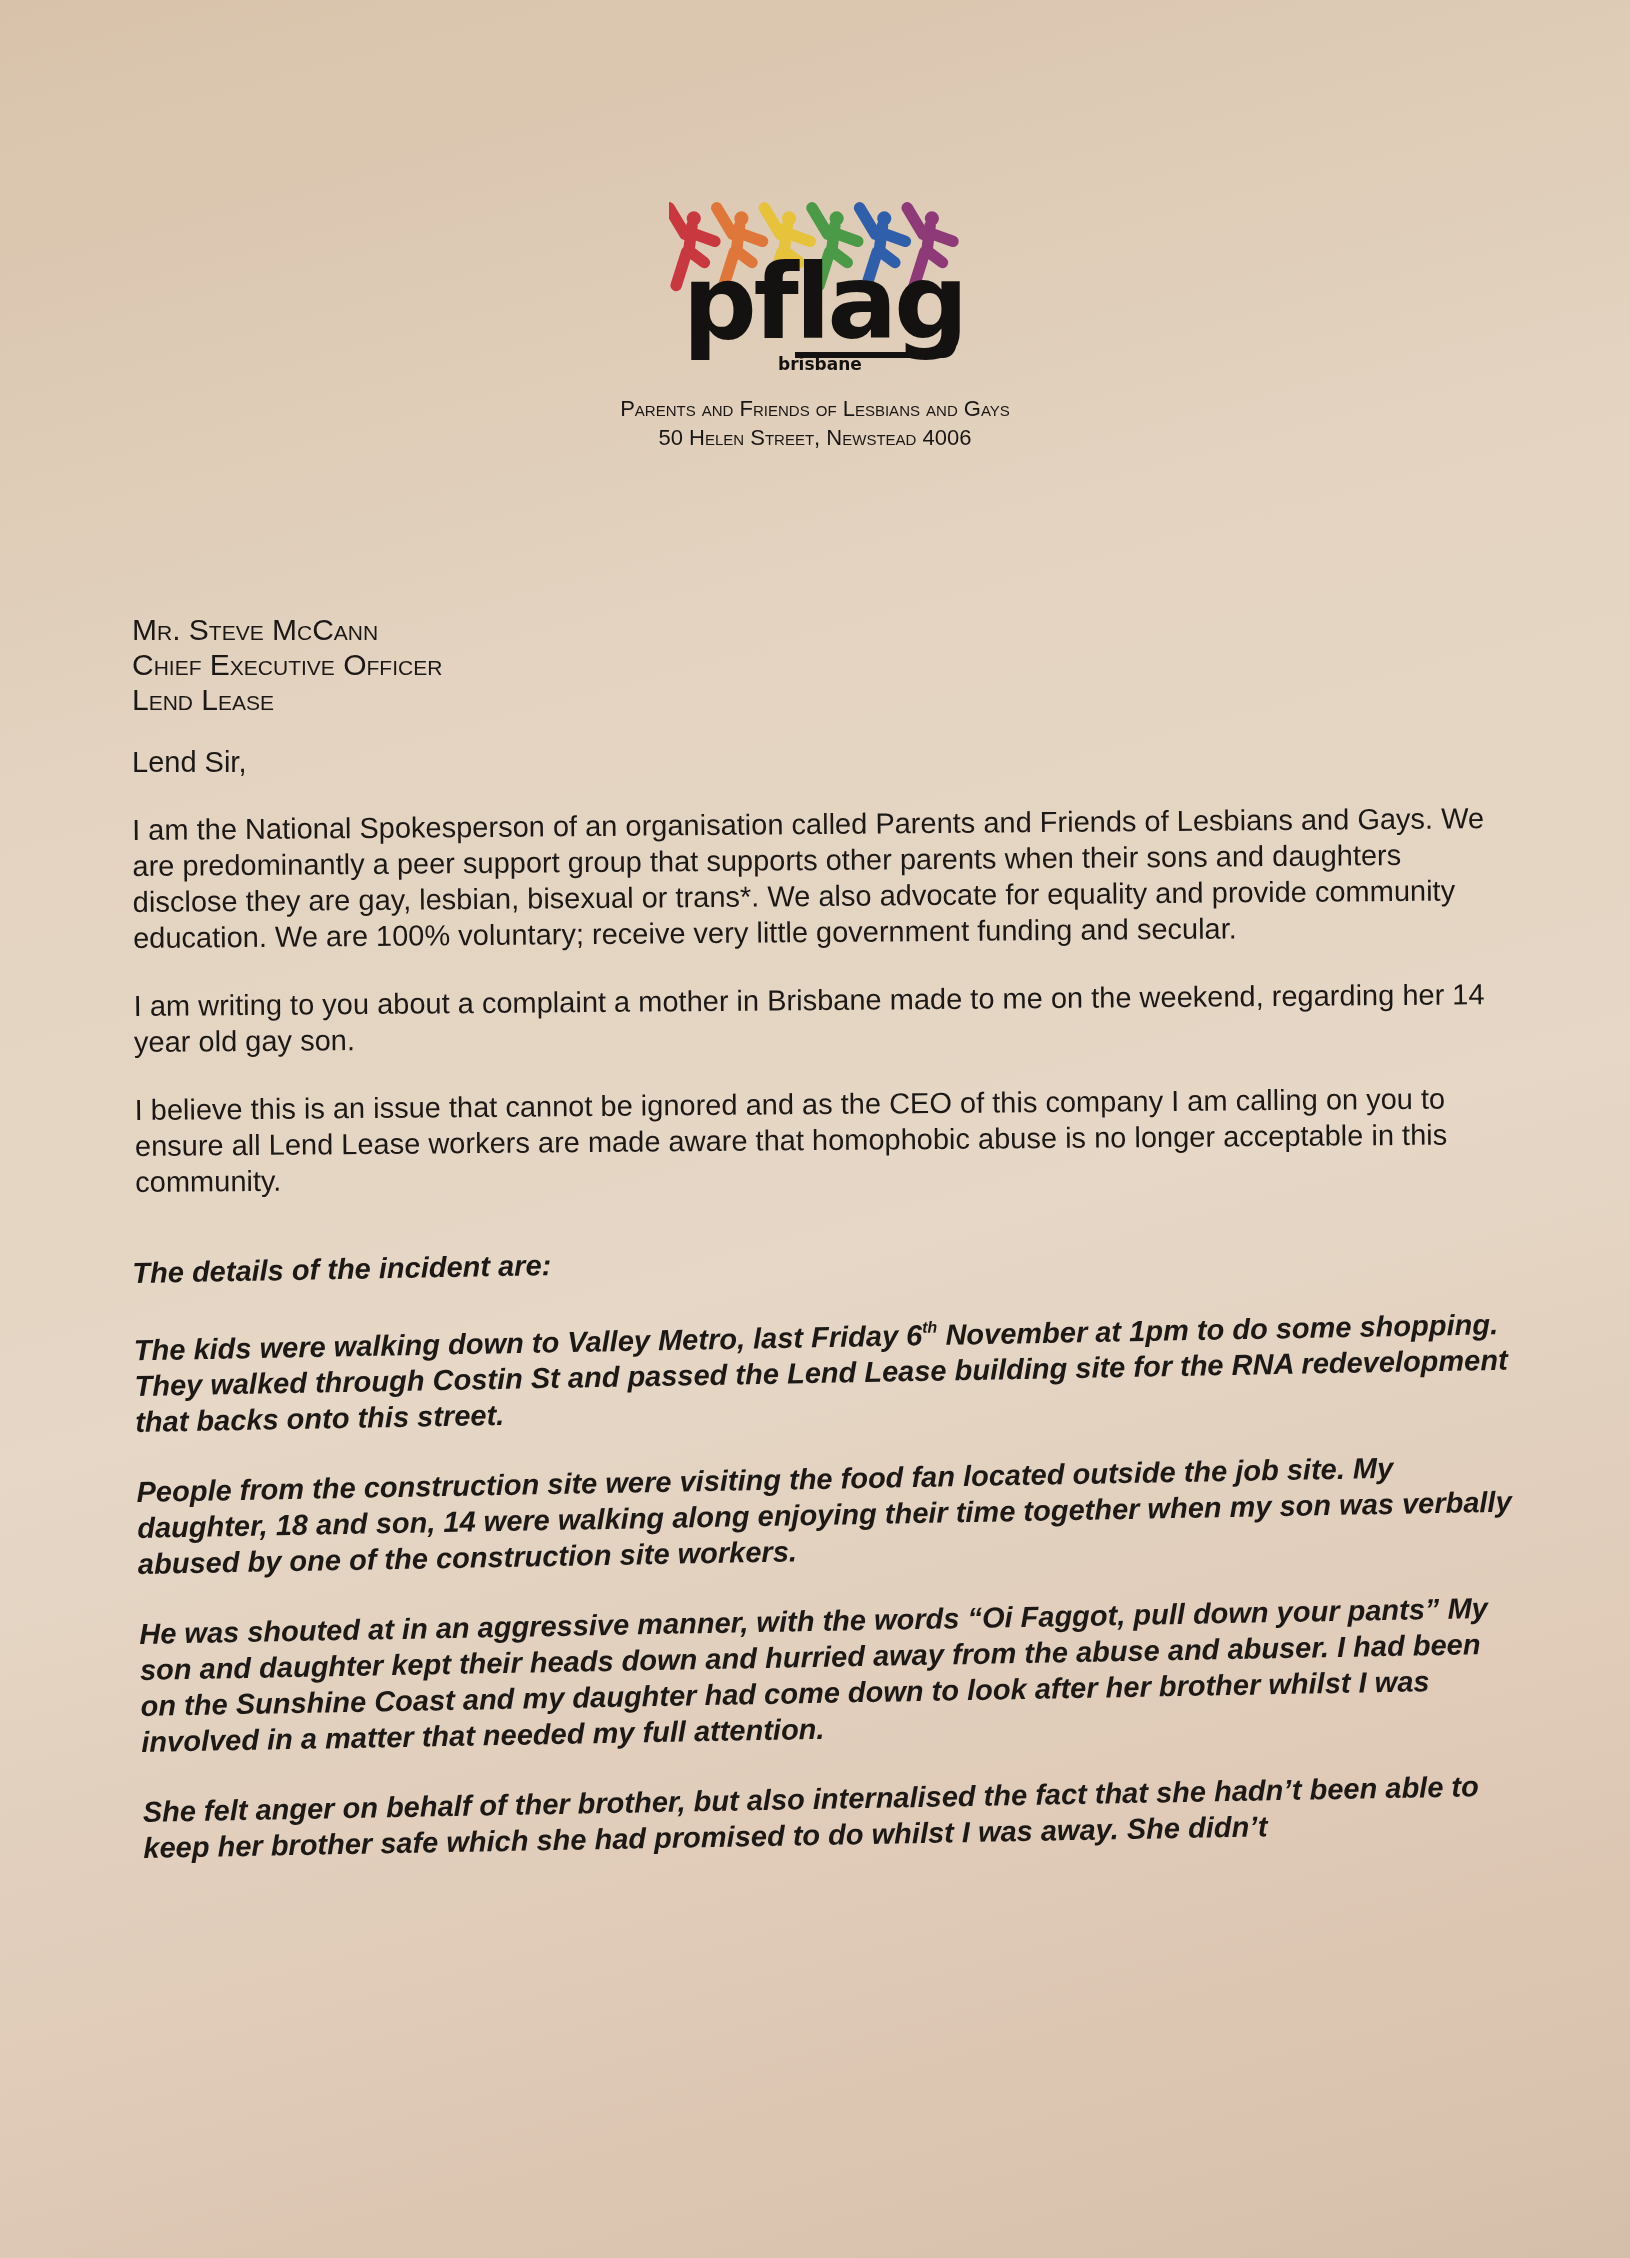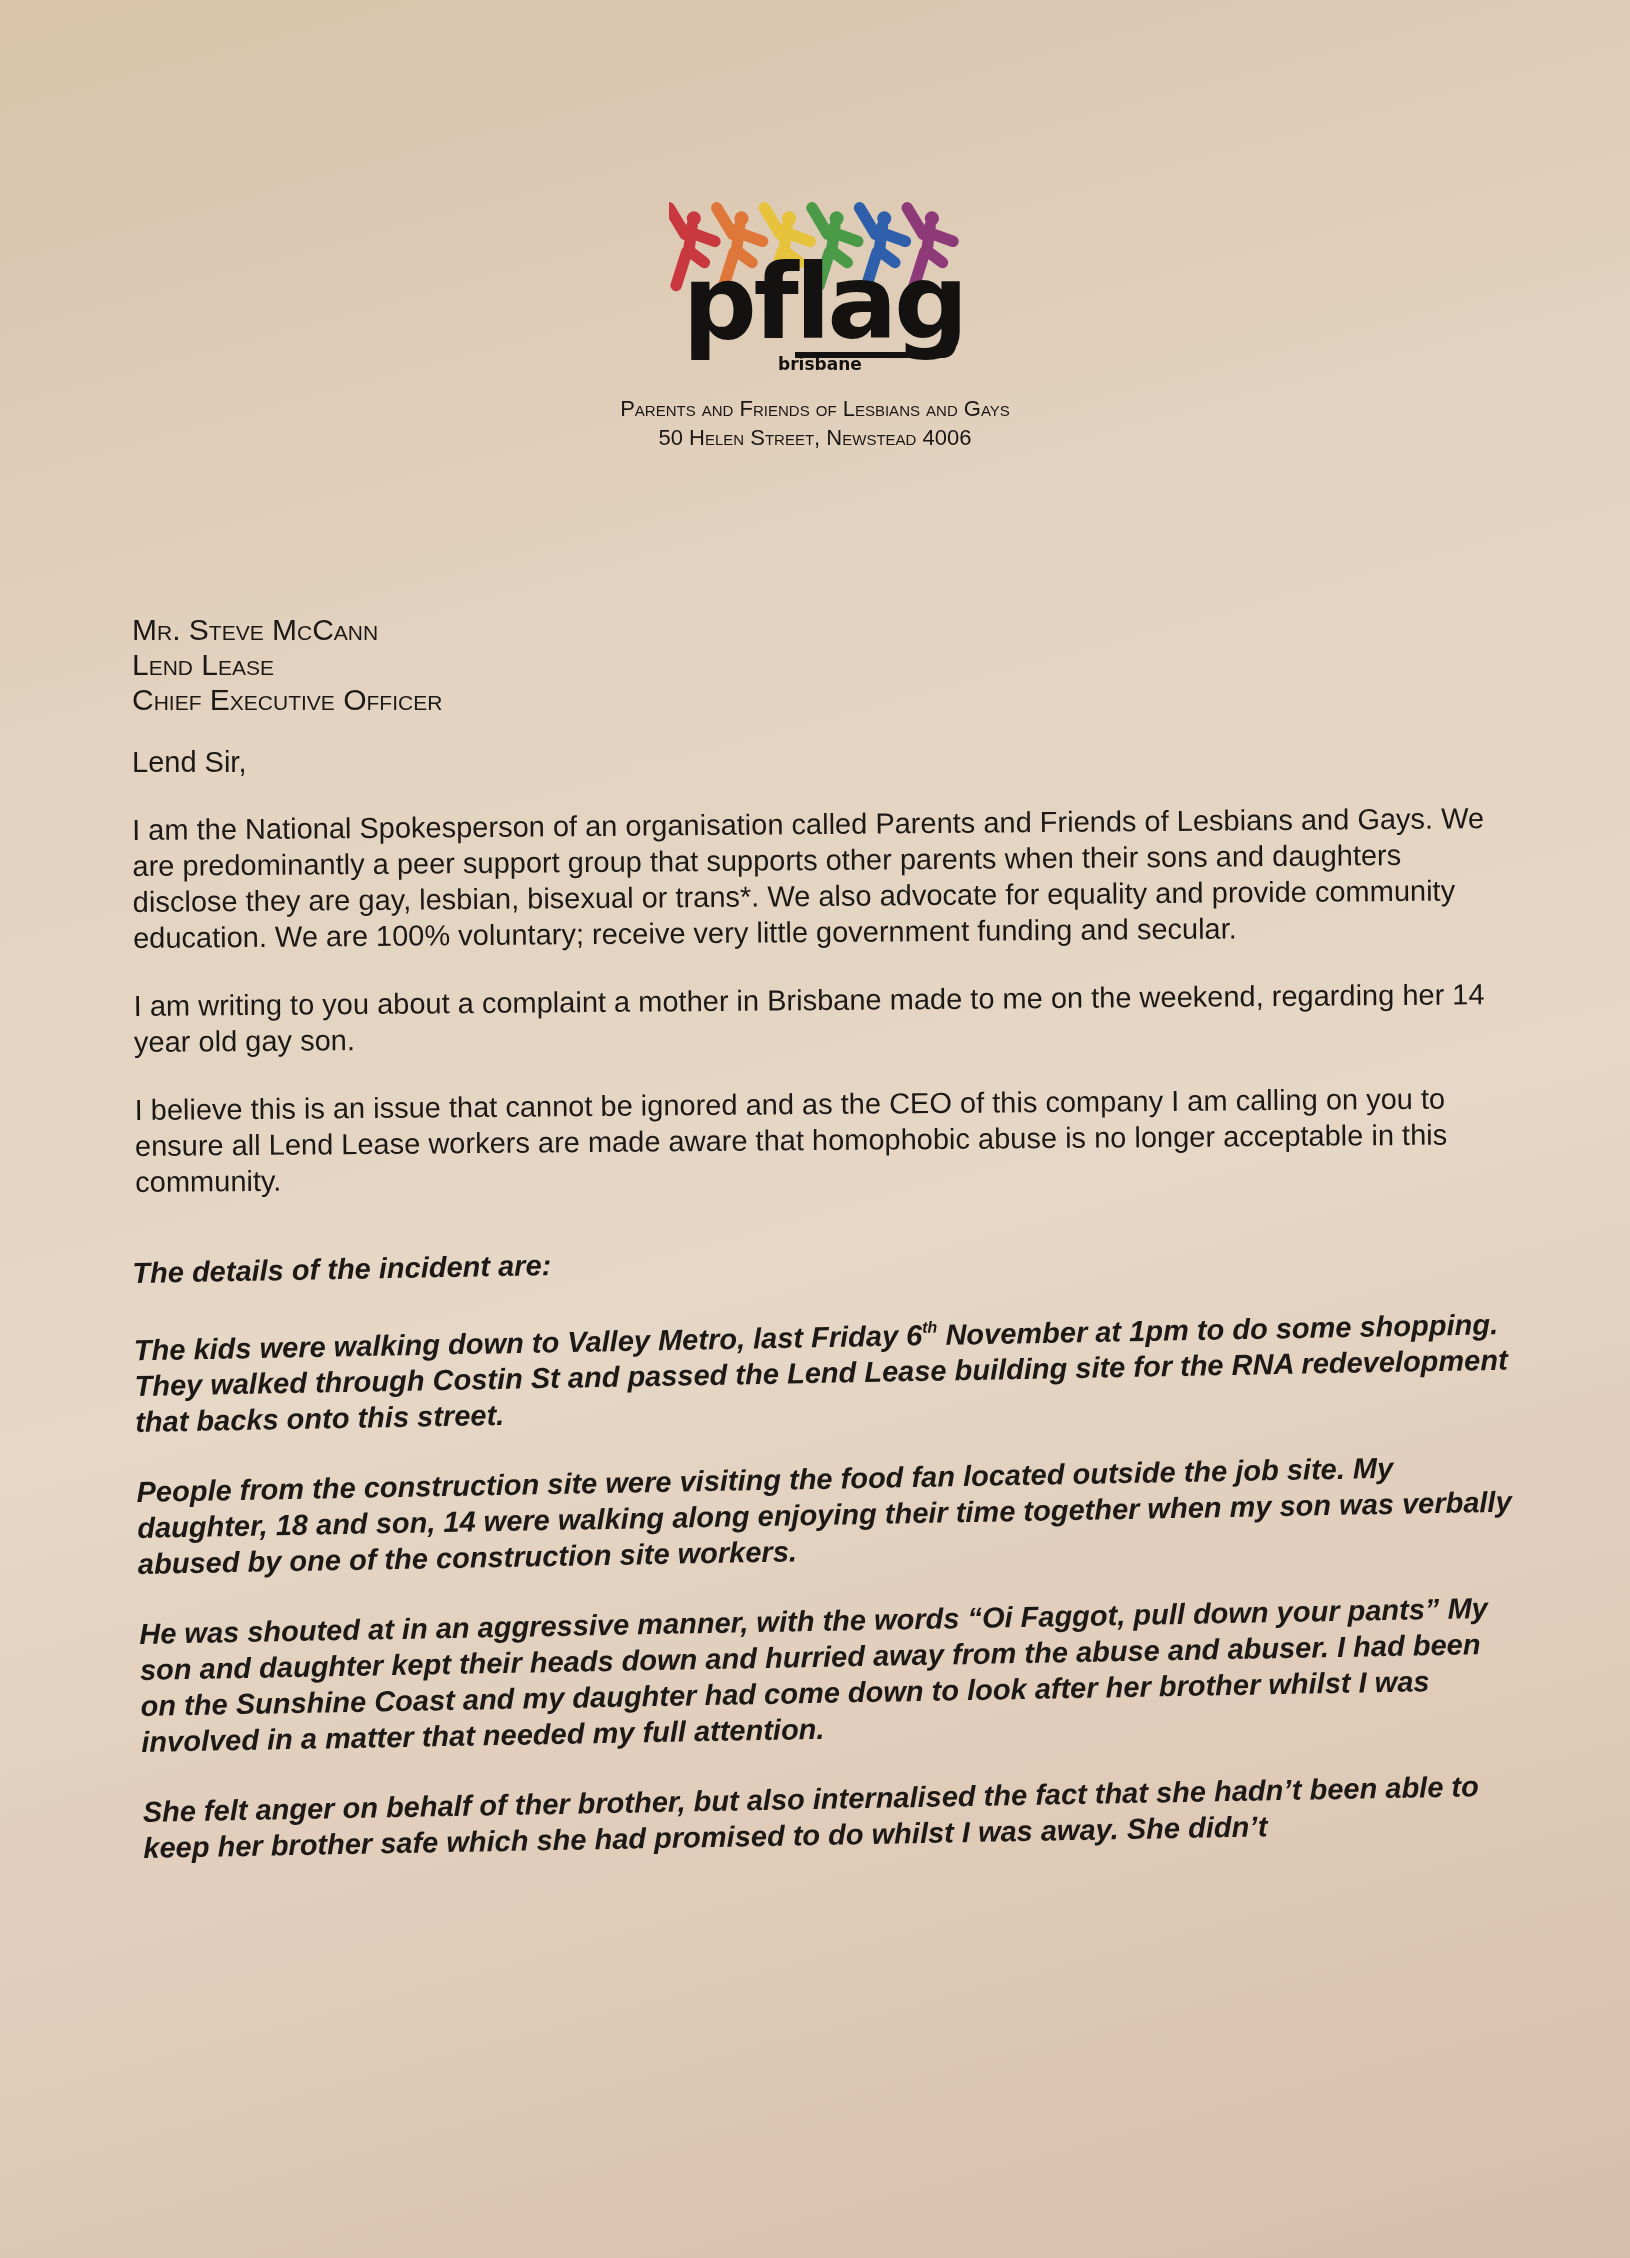--- a/index.html
+++ b/index.html
@@ -195,22 +195,22 @@
     </div>
     <div class="org-lines">
       <div>Parents and Friends of Lesbians and Gays</div>
       <div>50 Helen Street, Newstead 4006</div>
     </div>
   </div>
 
   <div class="letter">
     <div class="recipient">
       <div>Mr. Steve McCann</div>
+      <div>Chief Executive Officer</div>
       <div>Lend Lease</div>
-      <div>Chief Executive Officer</div>
     </div>
 
 
     <div class="salutation">Lend Sir,</div>
 
     <div class="plain-block">
       <div class="para p1">I am the National Spokesperson of an organisation called Parents and Friends of Lesbians and Gays. We are predominantly a peer support group that supports other parents when their sons and daughters disclose they are gay, lesbian, bisexual or trans*. We also advocate for equality and provide community education. We are 100% voluntary; receive very little government funding and secular.</div>
       <div class="para">I am writing to you about a complaint a mother in Brisbane made to me on the weekend, regarding her 14 year old gay son.</div>
       <div class="para">I believe this is an issue that cannot be ignored and as the CEO of this company I am calling on you to ensure all Lend Lease workers are made aware that homophobic abuse is no longer acceptable in this community.</div>
     </div>

